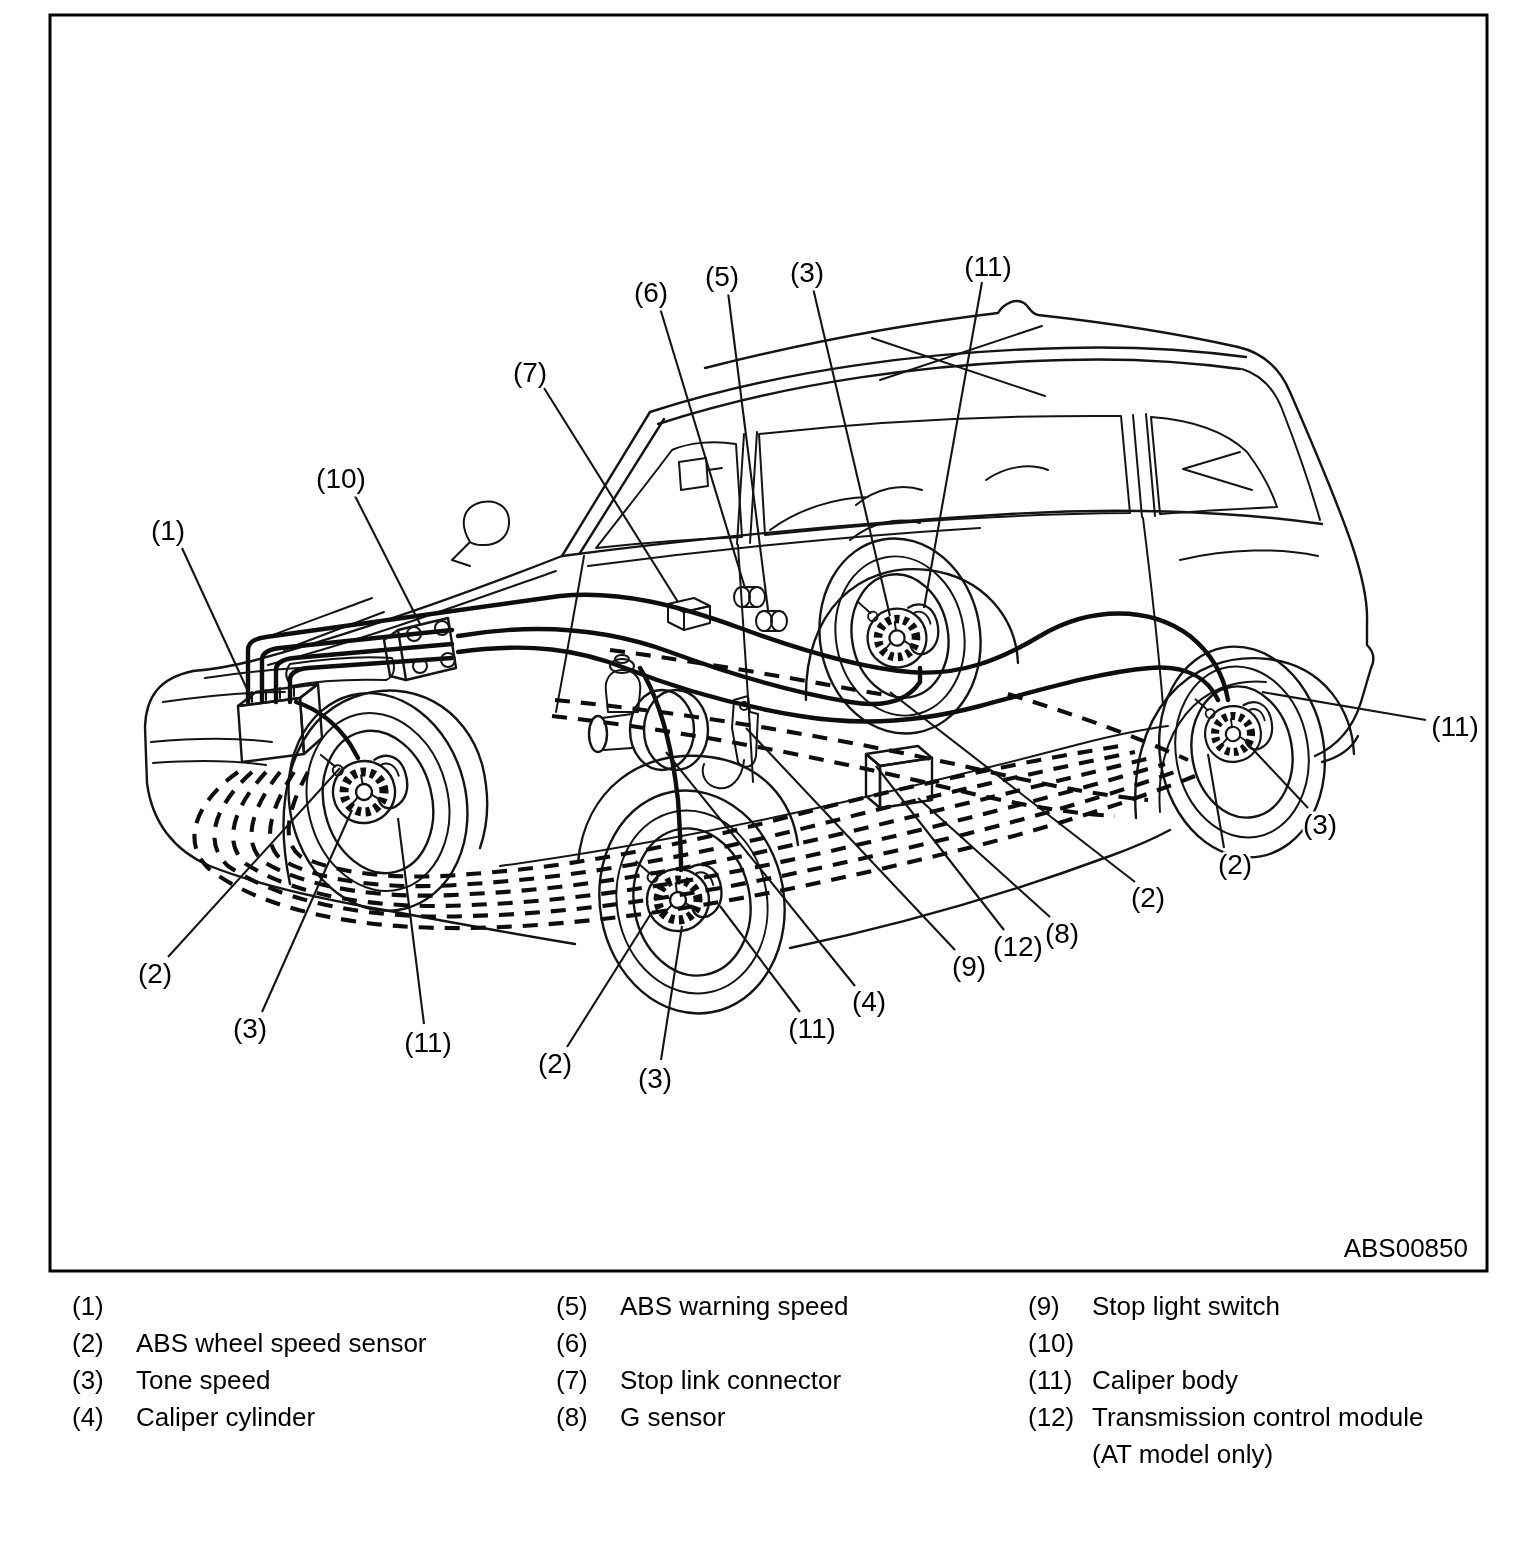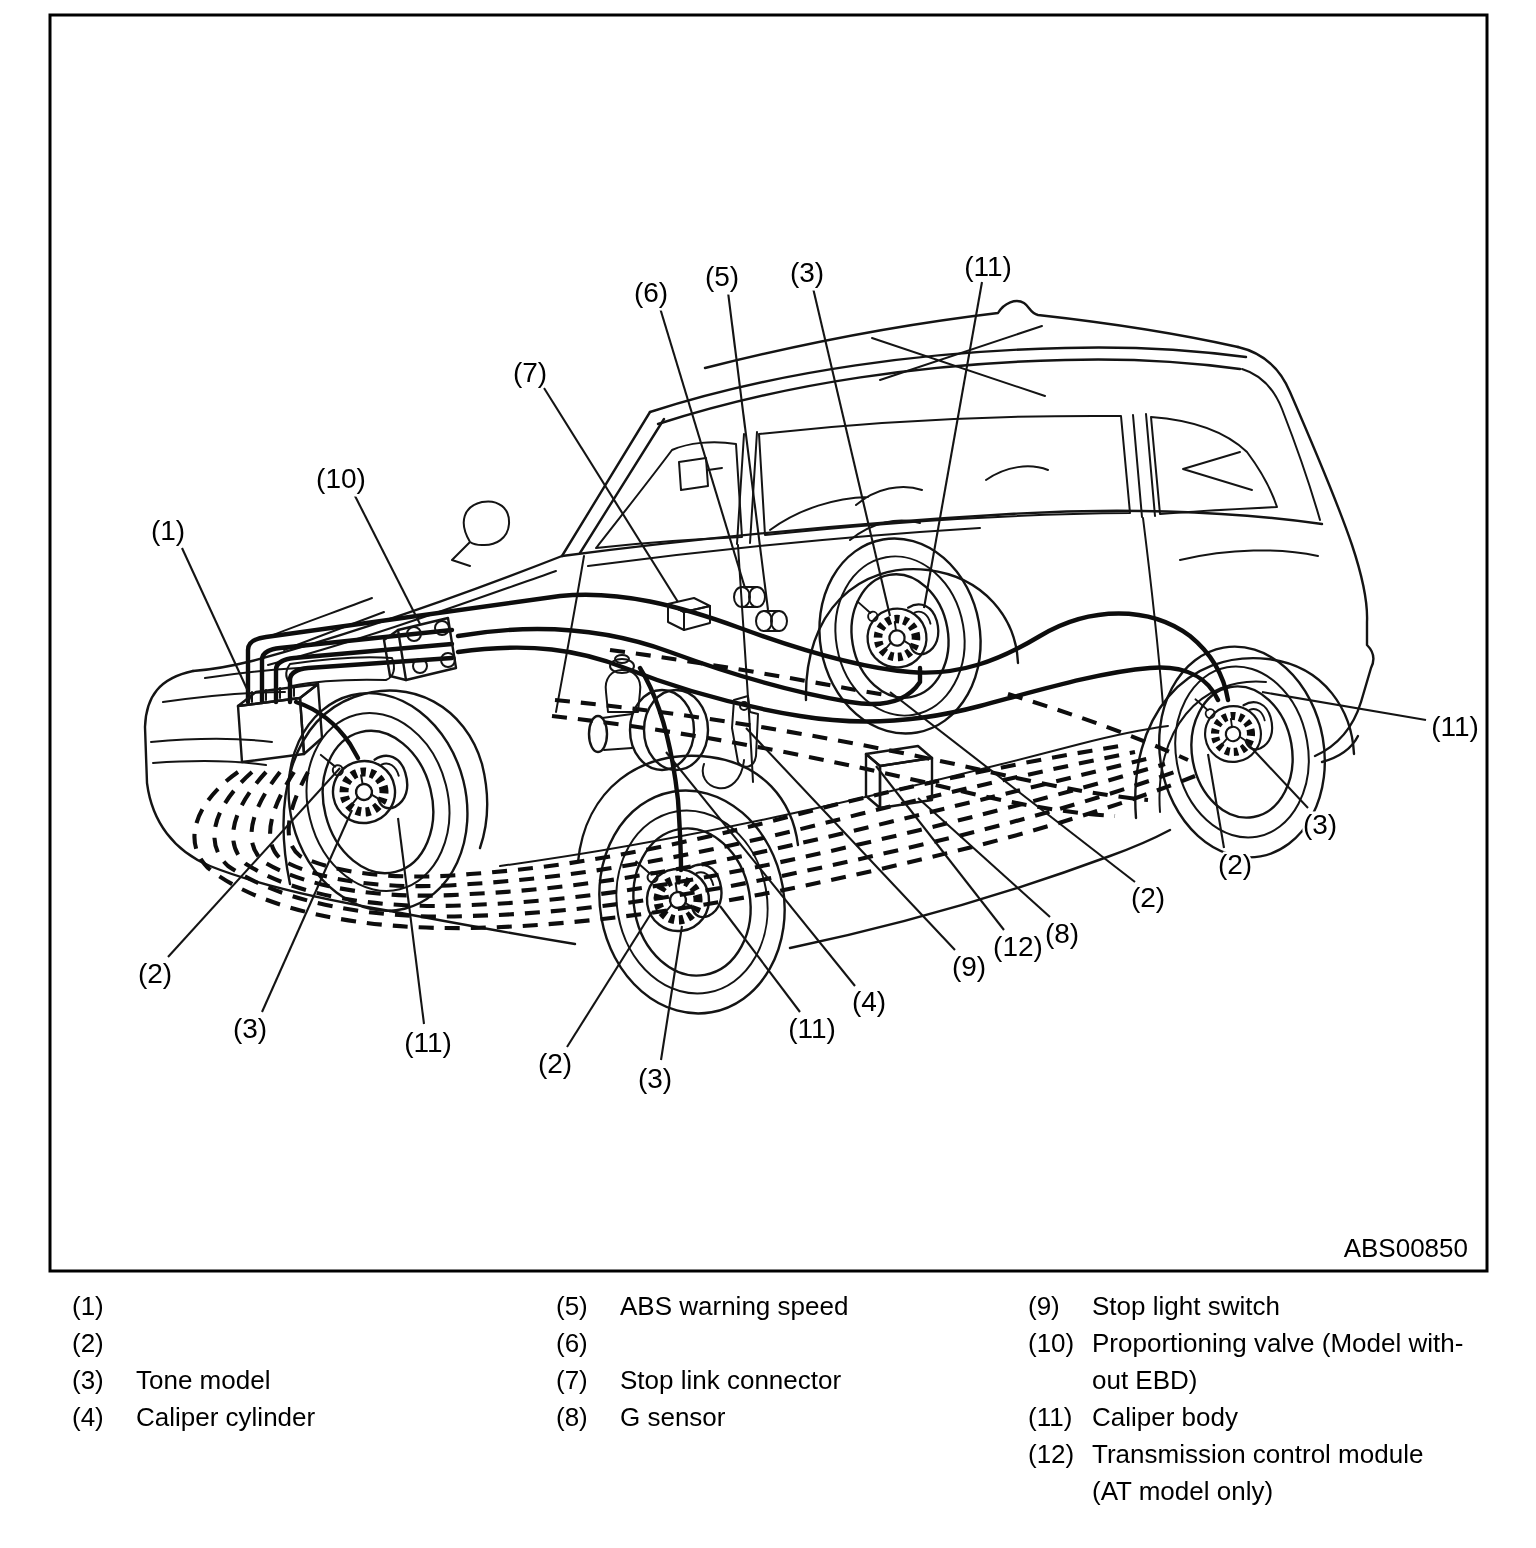--- a/index.html
+++ b/index.html
@@ -234,24 +234,25 @@
   <text class="fig-code" x="1468" y="1257">ABS00850</text>
 </svg>
 
 <div id="legend">
     <div class="legend-col c0">
       <div class="legend-item">
         <span class="legend-num">(1)</span>
       </div>
       <div class="legend-item">
         <span class="legend-num">(2)</span>
+        <span class="legend-text">ABS wheel speed sensor</span>
       </div>
       <div class="legend-item">
         <span class="legend-num">(3)</span>
-        <span class="legend-text">Tone model</span>
+        <span class="legend-text">Tone speed</span>
       </div>
       <div class="legend-item">
         <span class="legend-num">(4)</span>
         <span class="legend-text">Caliper cylinder</span>
       </div>
     </div>
     <div class="legend-col c1">
       <div class="legend-item">
         <span class="legend-num">(5)</span>
         <span class="legend-text">ABS warning speed</span>
@@ -268,21 +269,20 @@
         <span class="legend-text">G sensor</span>
       </div>
     </div>
     <div class="legend-col c2">
       <div class="legend-item">
         <span class="legend-num">(9)</span>
         <span class="legend-text">Stop light switch</span>
       </div>
       <div class="legend-item">
         <span class="legend-num">(10)</span>
-        <span class="legend-text">Proportioning valve (Model with-<br>out EBD)</span>
       </div>
       <div class="legend-item">
         <span class="legend-num">(11)</span>
         <span class="legend-text">Caliper body</span>
       </div>
       <div class="legend-item">
         <span class="legend-num">(12)</span>
         <span class="legend-text">Transmission control module<br>(AT model only)</span>
       </div>
     </div>

